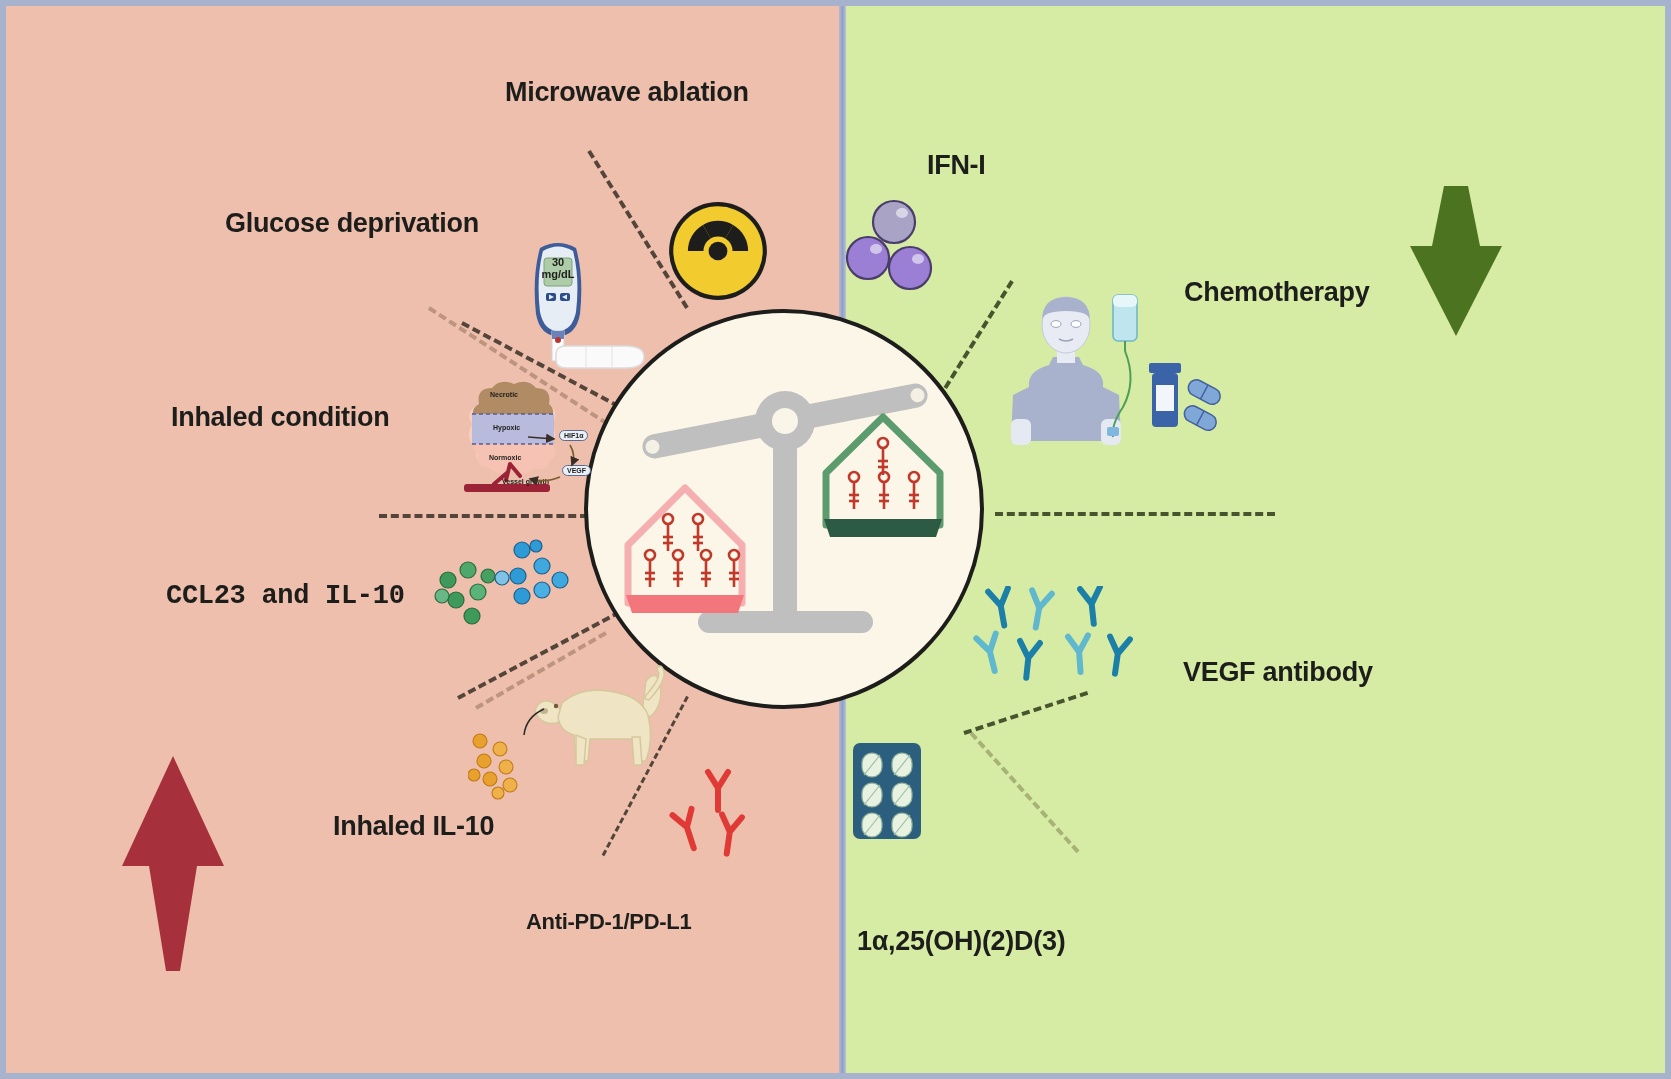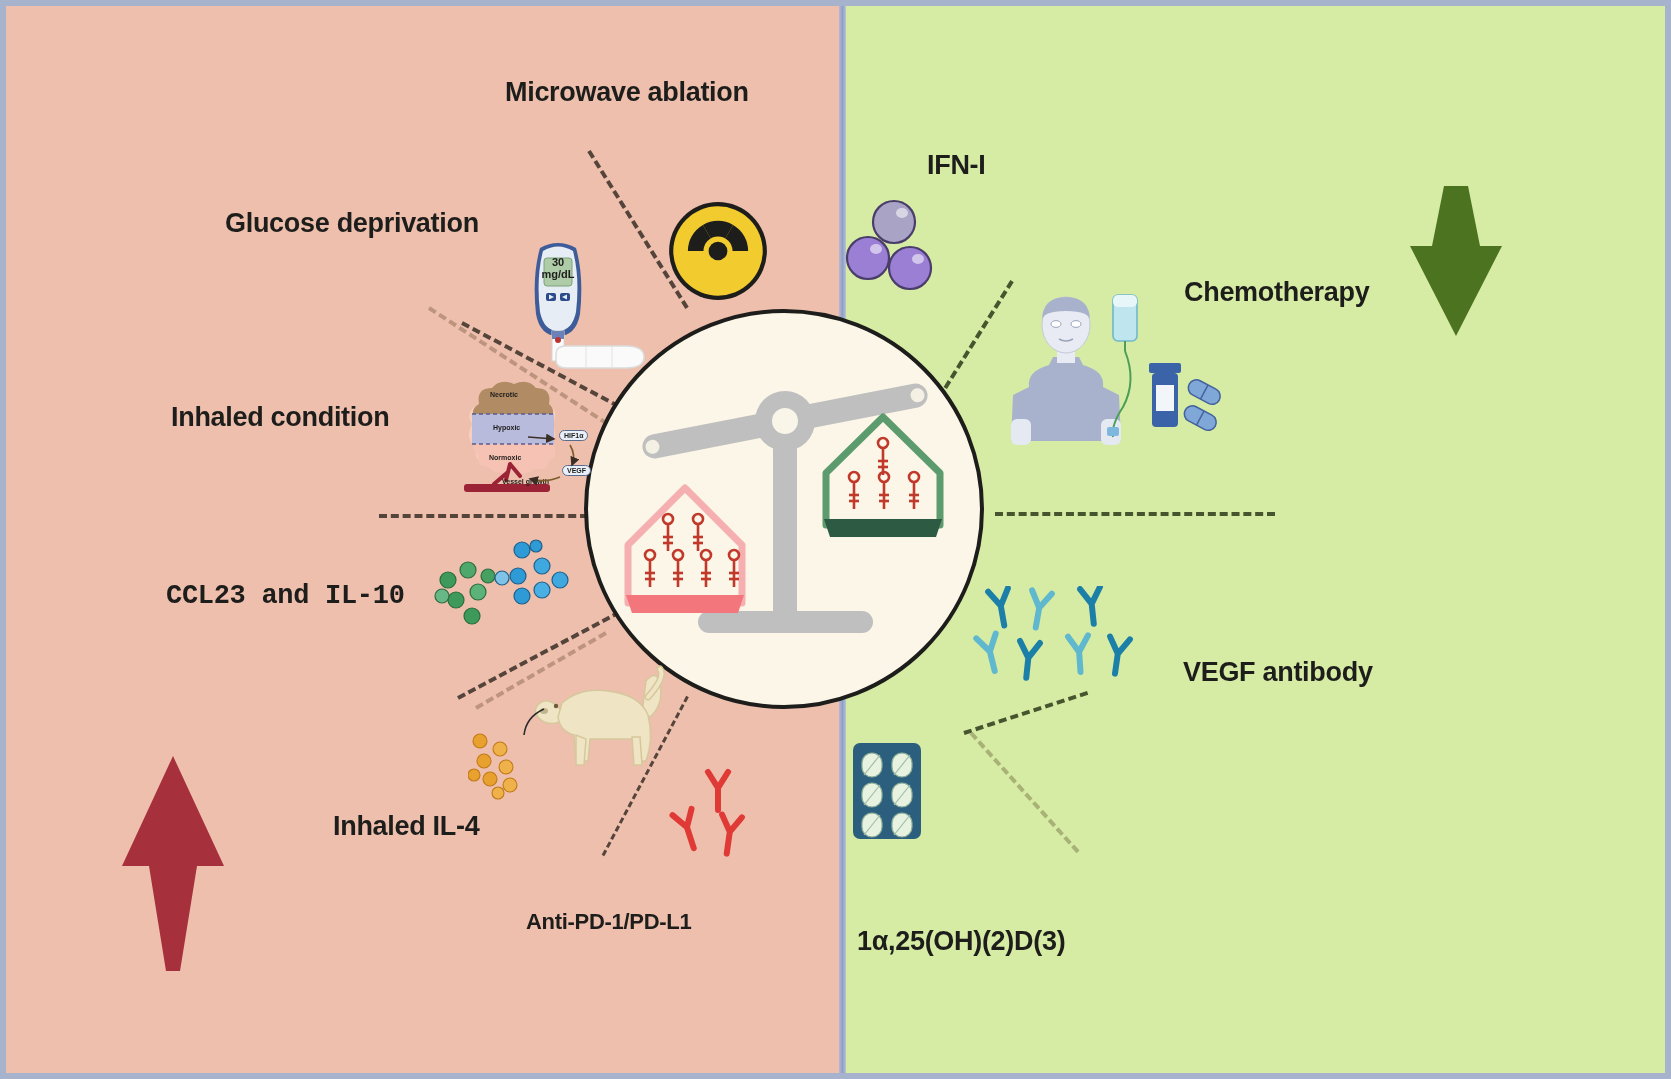--- a/index.html
+++ b/index.html
@@ -456,21 +456,21 @@
   <div class="bigarrow" style="left:1400px;top:180px;width:100px;height:150px;">
     <svg width="100" height="150" viewBox="0 0 100 150">
       <path d="M50 150 L96 60 L74 60 L62 0 L38 0 L26 60 L4 60 Z" fill="#4C7320"></path>
     </svg>
   </div>
 
   <div class="lbl" style="left:499px;top:73px;font-size:27px;">Microwave ablation</div>
   <div class="lbl" style="left:219px;top:204px;font-size:27px;">Glucose deprivation</div>
   <div class="lbl" style="left:165px;top:398px;font-size:27px;">Inhaled condition</div>
   <div class="lbl" style="left:160px;top:577px;font-size:27px;font-family:Liberation Mono, monospace;">CCL23 and IL-10</div>
-  <div class="lbl" style="left:327px;top:807px;font-size:27px;">Inhaled IL-4</div>
+  <div class="lbl" style="left:327px;top:807px;font-size:27px;">Inhaled IL-10</div>
   <div class="lbl" style="left:520px;top:905px;font-size:22px;">Anti-PD-1/PD-L1</div>
 
   <div class="lbl" style="left:921px;top:128px;font-size:27px;margin-top:18px;">IFN-I</div>
   <div class="lbl" style="left:1178px;top:273px;font-size:27px;">Chemotherapy</div>
   <div class="lbl" style="left:1177px;top:653px;font-size:27px;">VEGF antibody</div>
   <div class="lbl" style="left:851px;top:922px;font-size:27px;">1α,25(OH)(2)D(3)</div>
 
 </div>
 
 </body></html>

